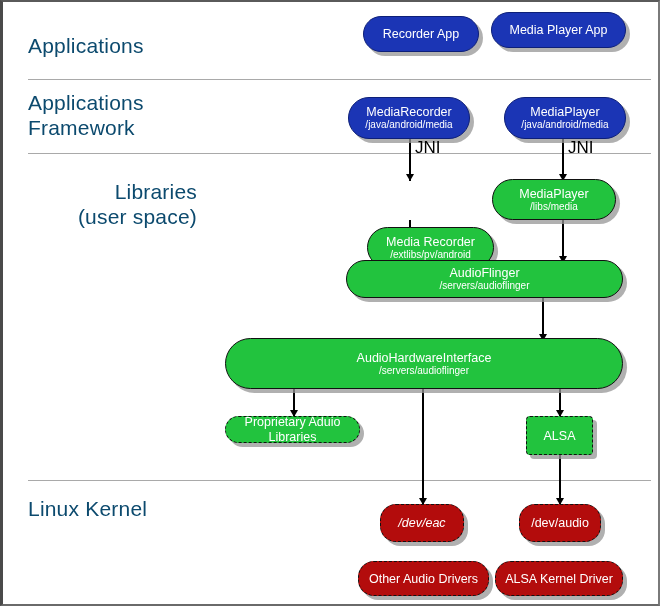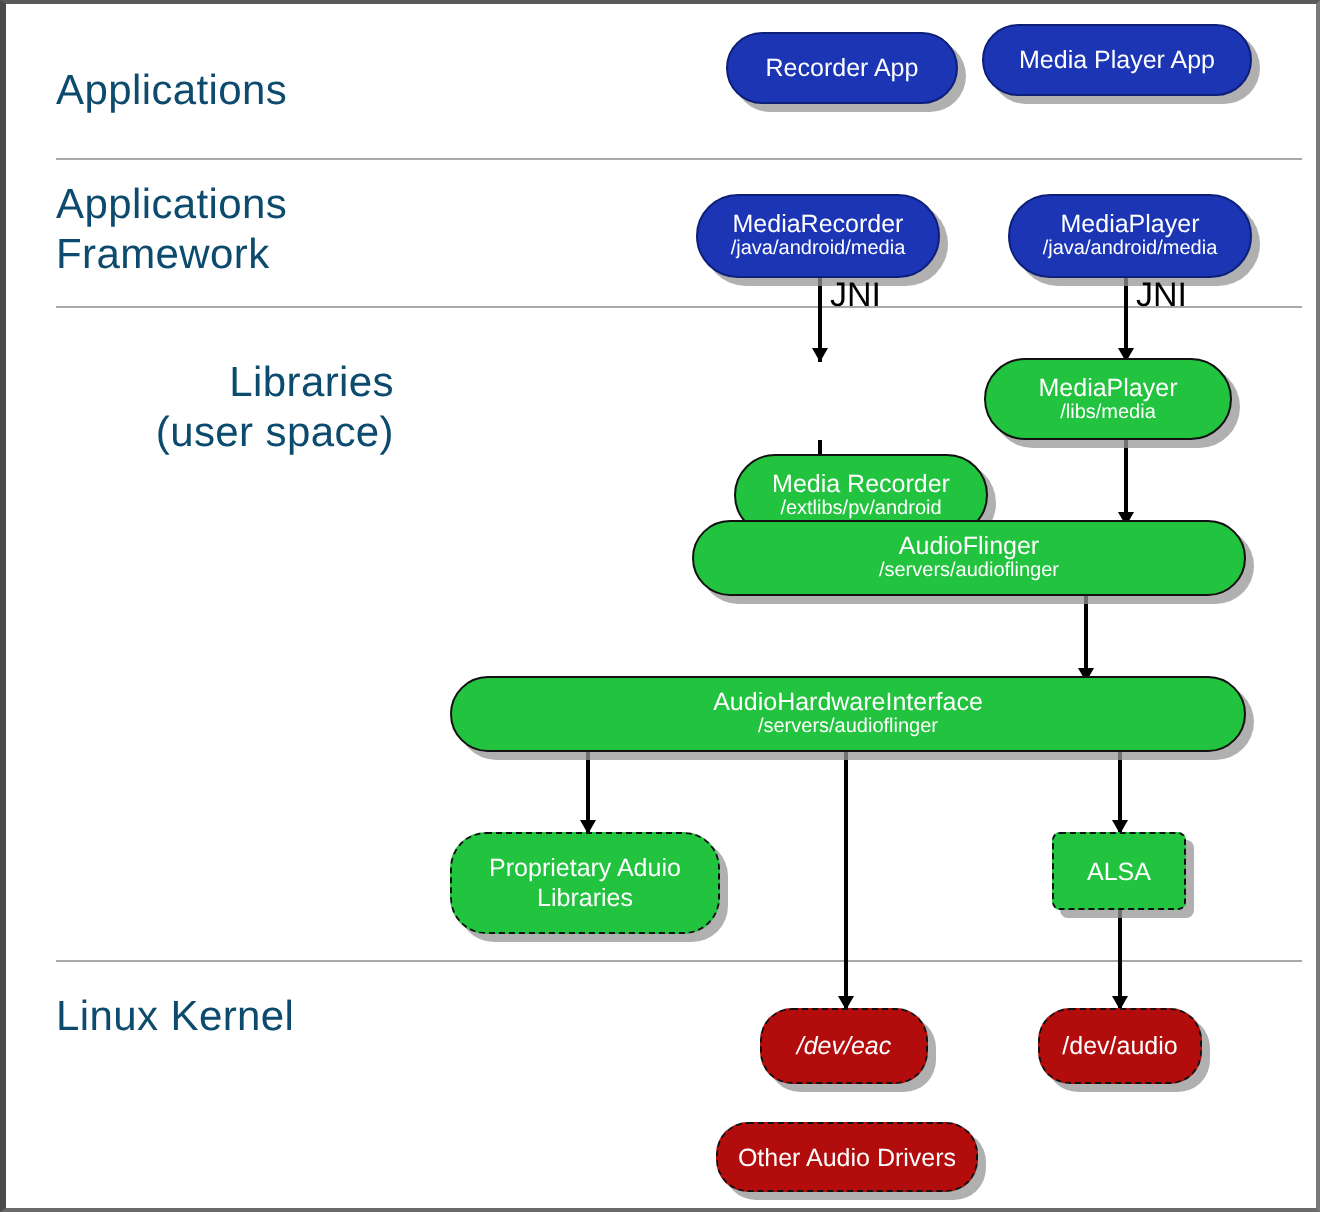--- a/index.html
+++ b/index.html
@@ -160,39 +160,42 @@
   <div class="node green" style="left:489px;top:177px;width:124px;height:41px;">
     <span class="t1">MediaPlayer</span>
     <span class="t2">/libs/media</span>
   </div>
 
   <div class="node green" style="left:343px;top:258px;width:277px;height:38px;">
     <span class="t1">AudioFlinger</span>
     <span class="t2">/servers/audioflinger</span>
   </div>
 
-  <div class="node green" style="left:222px;top:336px;width:398px;height:38px;">
+  <div class="node green" style="left:222px;top:336px;width:398px;height:51px;">
     <span class="t1">AudioHardwareInterface</span>
     <span class="t2">/servers/audioflinger</span>
   </div>
 
-  <div class="node green dashed two-line" style="left:222px;top:414px;width:135px;height:51px;border-radius:18px;">
+  <div class="node green dashed two-line" style="left:222px;top:414px;width:135px;height:27px;border-radius:18px;">
     <span class="t1 wrap2" style="max-width:120px;">Proprietary Aduio Libraries</span>
   </div>
 
   <div class="node green dashed" style="left:523px;top:414px;width:67px;height:39px;border-radius:4px;">
     <span class="t1">ALSA</span>
   </div>
 
   <div class="node red dashed" style="left:377px;top:502px;width:84px;height:38px;border-radius:16px;font-style:italic;">
     <span class="t1">/dev/eac</span>
   </div>
 
   <div class="node red dashed" style="left:355px;top:559px;width:131px;height:35px;border-radius:16px;">
     <span class="t1">Other Audio Drivers</span>
   </div>
 
   <div class="node red dashed" style="left:516px;top:502px;width:82px;height:38px;border-radius:16px;">
     <span class="t1">/dev/audio</span>
   </div>
 
+  <div class="node red dashed" style="left:492px;top:559px;width:128px;height:35px;border-radius:16px;">
+    <span class="t1">ALSA Kernel Driver</span>
+  </div>
 
 </div>
 
 </body></html>

